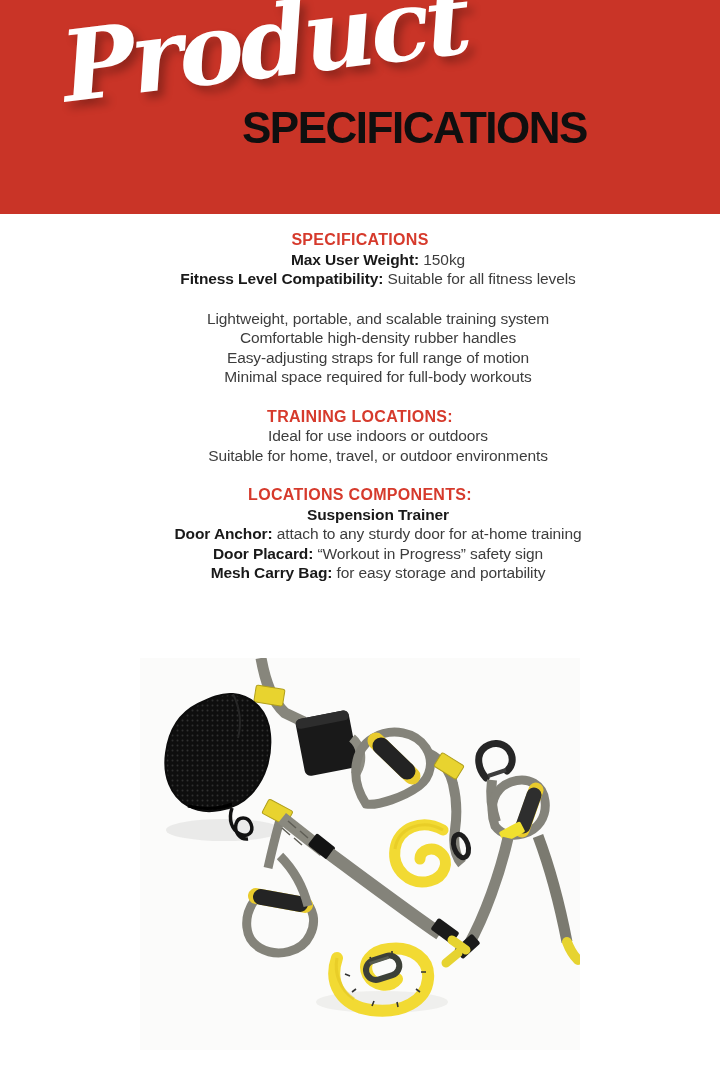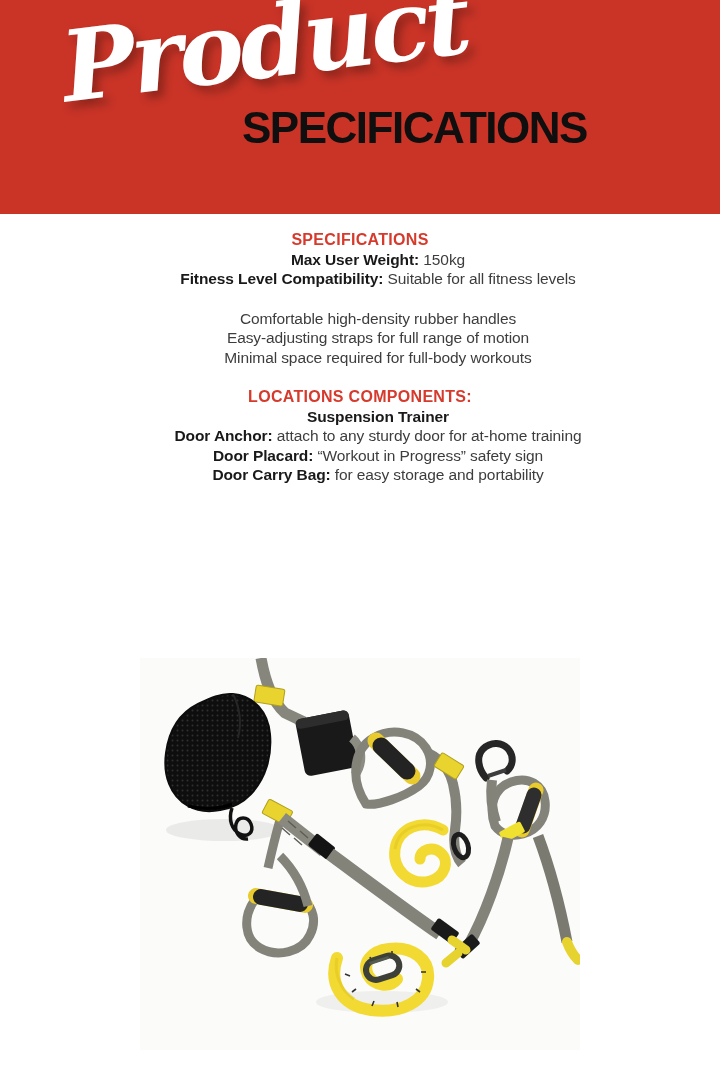--- a/index.html
+++ b/index.html
@@ -58,30 +58,36 @@
     <div class="title-word">SPECIFICATIONS</div>
   </header>
 
   <main class="content">
       <section class="section">
         <div class="section-heading">SPECIFICATIONS</div>
         <div class="line"><b>Max User Weight:</b> 150kg</div>
         <div class="line"><b>Fitness Level Compatibility:</b> Suitable for all fitness levels</div>
       </section>
       <section class="section">
+        <div class="line">Lightweight, portable, and scalable training system</div>
         <div class="line">Comfortable high-density rubber handles</div>
         <div class="line">Easy-adjusting straps for full range of motion</div>
         <div class="line">Minimal space required for full-body workouts</div>
+      </section>
+      <section class="section">
+        <div class="section-heading">TRAINING LOCATIONS:</div>
+        <div class="line">Ideal for use indoors or outdoors</div>
+        <div class="line">Suitable for home, travel, or outdoor environments</div>
       </section>
       <section class="section">
         <div class="section-heading">LOCATIONS COMPONENTS:</div>
         <div class="line"><b>Suspension Trainer</b></div>
         <div class="line"><b>Door Anchor:</b> attach to any sturdy door for at-home training</div>
         <div class="line"><b>Door Placard:</b> “Workout in Progress” safety sign</div>
-        <div class="line"><b>Door Carry Bag:</b> for easy storage and portability</div>
+        <div class="line"><b>Mesh Carry Bag:</b> for easy storage and portability</div>
       </section>
     </main>
 
   <figure class="photo">
     <svg viewBox="0 0 440 422" width="440" height="422" xmlns="http://www.w3.org/2000/svg">
       <defs>
         <pattern id="meshPat" width="5" height="5" patternUnits="userSpaceOnUse">
           <rect width="5" height="5" fill="#0e0e0e"></rect>
           <circle cx="2.5" cy="2.5" r="1" fill="#303030"></circle>
         </pattern>

